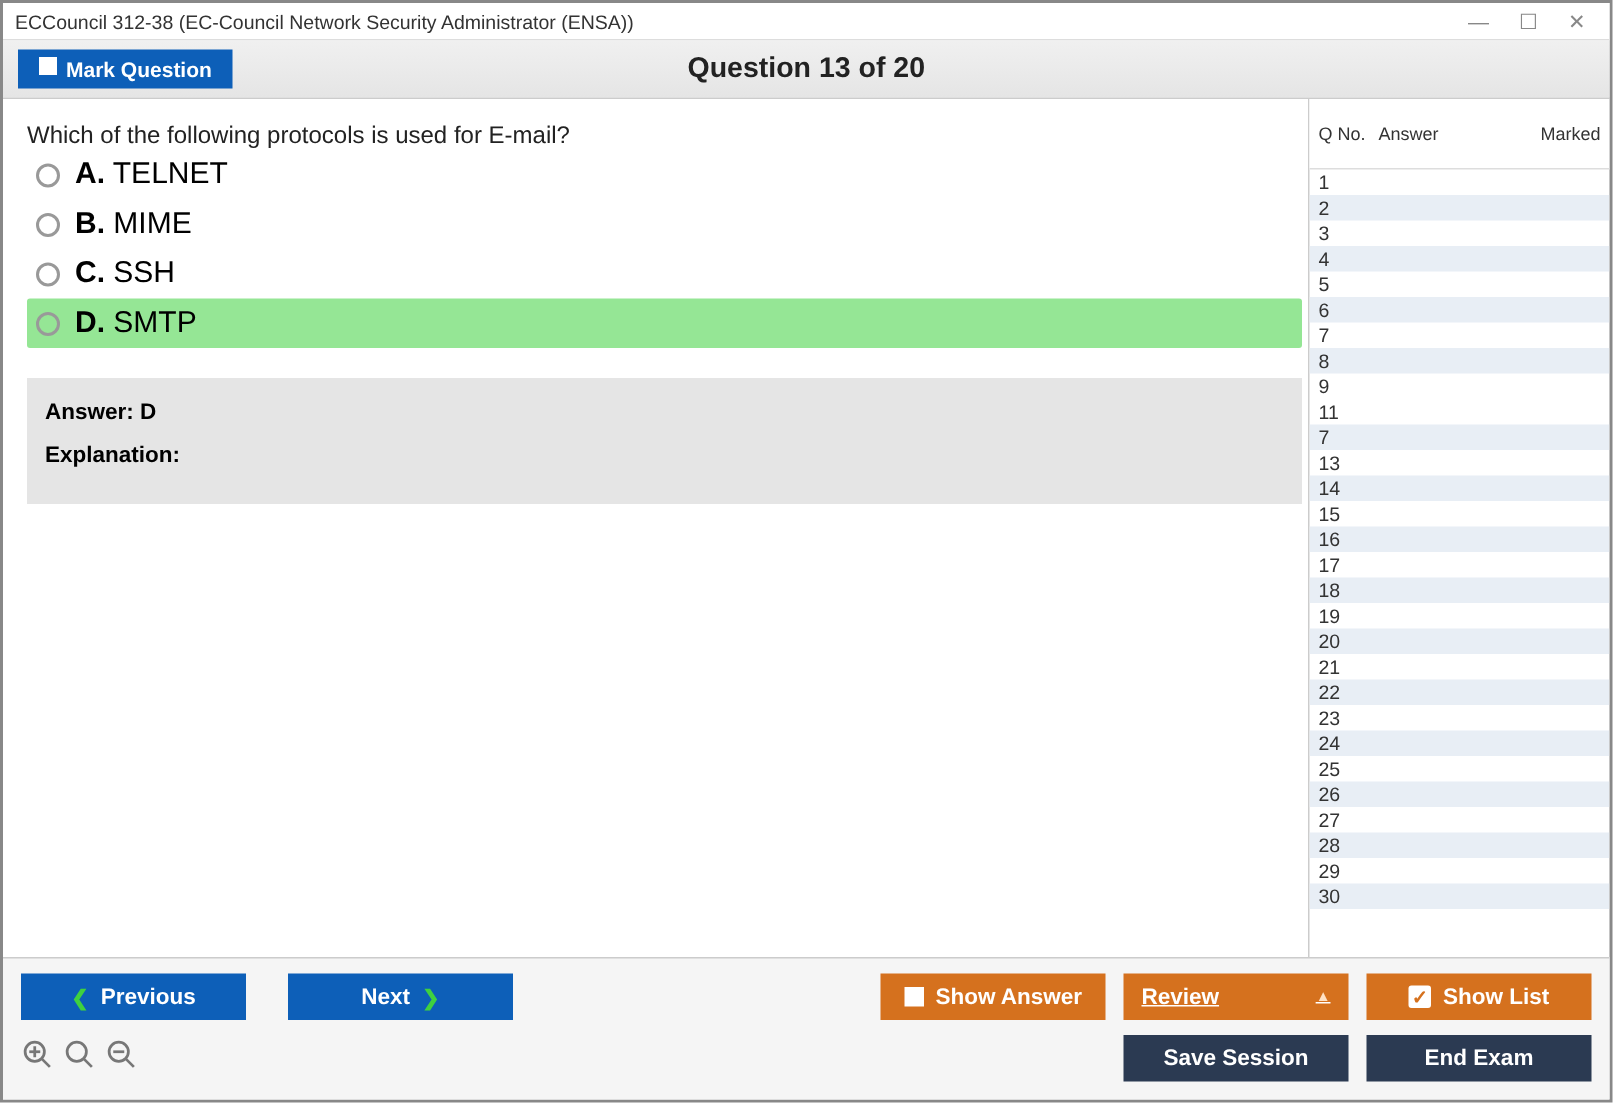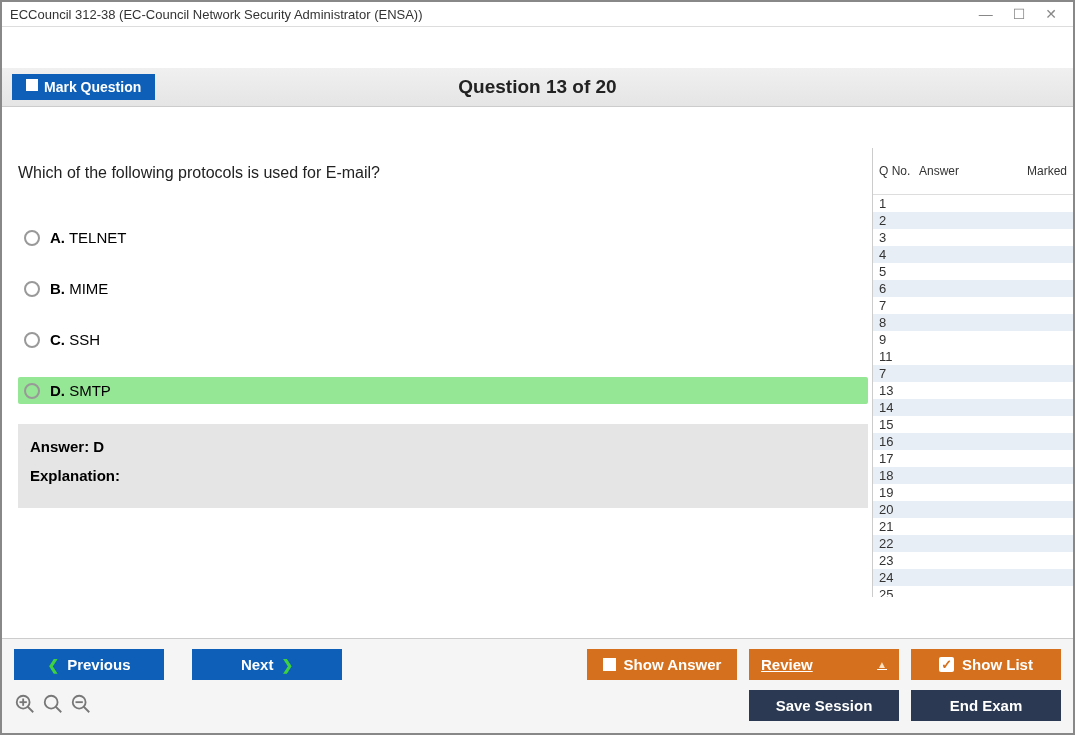--- a/index.html
+++ b/index.html
@@ -1,19 +1,19 @@
 <!DOCTYPE html>
 <html><head>
 <meta charset="utf-8">
 <style>
   * { box-sizing: border-box; margin: 0; padding: 0; }
   body { font-family: Arial, sans-serif; background: #fff; }
   .window {
     width: 1075px; height: 735px; border: 2px solid #888; position: relative;
-    display: flex; flex-direction: column; background: #fff; gap: 41px;
+    display: flex; flex-direction: column; background: #fff;
   }
   .titlebar {
     display: flex; align-items: center; justify-content: space-between;
     padding: 4px 8px; font-size: 13px; color: #333; background: #fff;
     border-bottom: 1px solid #ddd;
   }
   .titlebar-controls { display: flex; gap: 20px; color: #888; font-size: 14px; padding-right:8px;}
   .titlebar-controls span { cursor: pointer; }
   .header-row {
     display: flex; align-items: center; padding: 6px 10px;
@@ -25,26 +25,25 @@
     padding: 5px 14px; border: none; display: flex; gap:6px;
     cursor: pointer;
   }
   .mark-btn .box { width:12px; height:12px; background:#fff; display:inline-block; }
   .question-counter {
     position:absolute; left:50%; transform:translateX(-50%);
     font-weight: bold; font-size: 19px; color:#222;
   }
   .body-area { flex:1; display:flex; overflow:hidden; }
   .main-pane { flex:1; padding: 16px 4px 10px 16px; display:flex; flex-direction:column; overflow:hidden;}
-  .question-text { font-size:16px; color:#222; margin-bottom:18px; }
+  .question-text { font-size:16px; color:#222; }
   .options { margin-bottom:20px; }
   .option-row {
-    display:flex; align-items:center; padding:5px 6px; font-size:15px;
+    display:flex; align-items:center; padding:5px 6px; font-size:20px;
     border-radius:2px;
-    margin-top:24px;
   }
   .option-row.correct { background:#95e695; }
   .radio {
     width:16px; height:16px; border:2px solid #999; border-radius:50%; margin-right:10px;
     flex-shrink:0;
   }
   .option-label strong { font-weight:bold; }
   .answer-box {
     background:#e5e5e5; padding:14px 12px 24px 12px; font-size:15px;
   }

